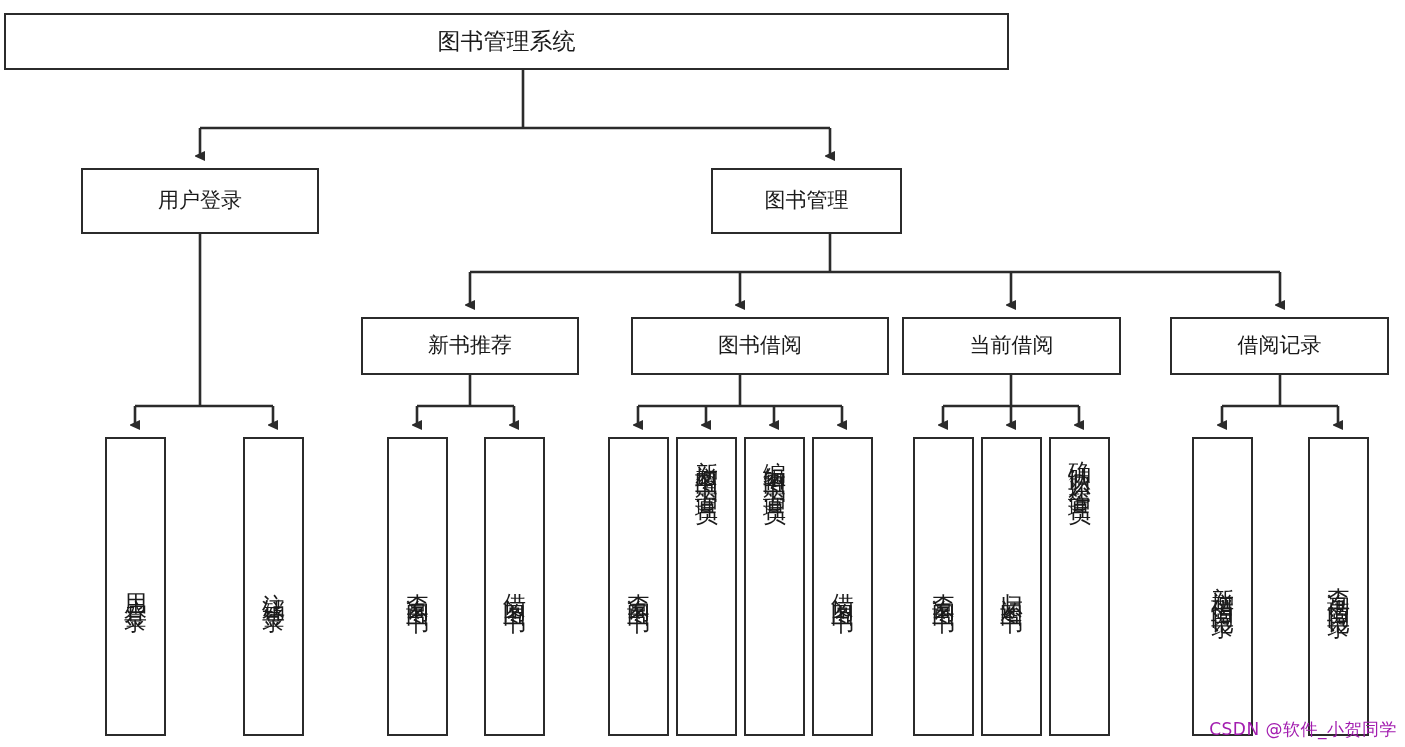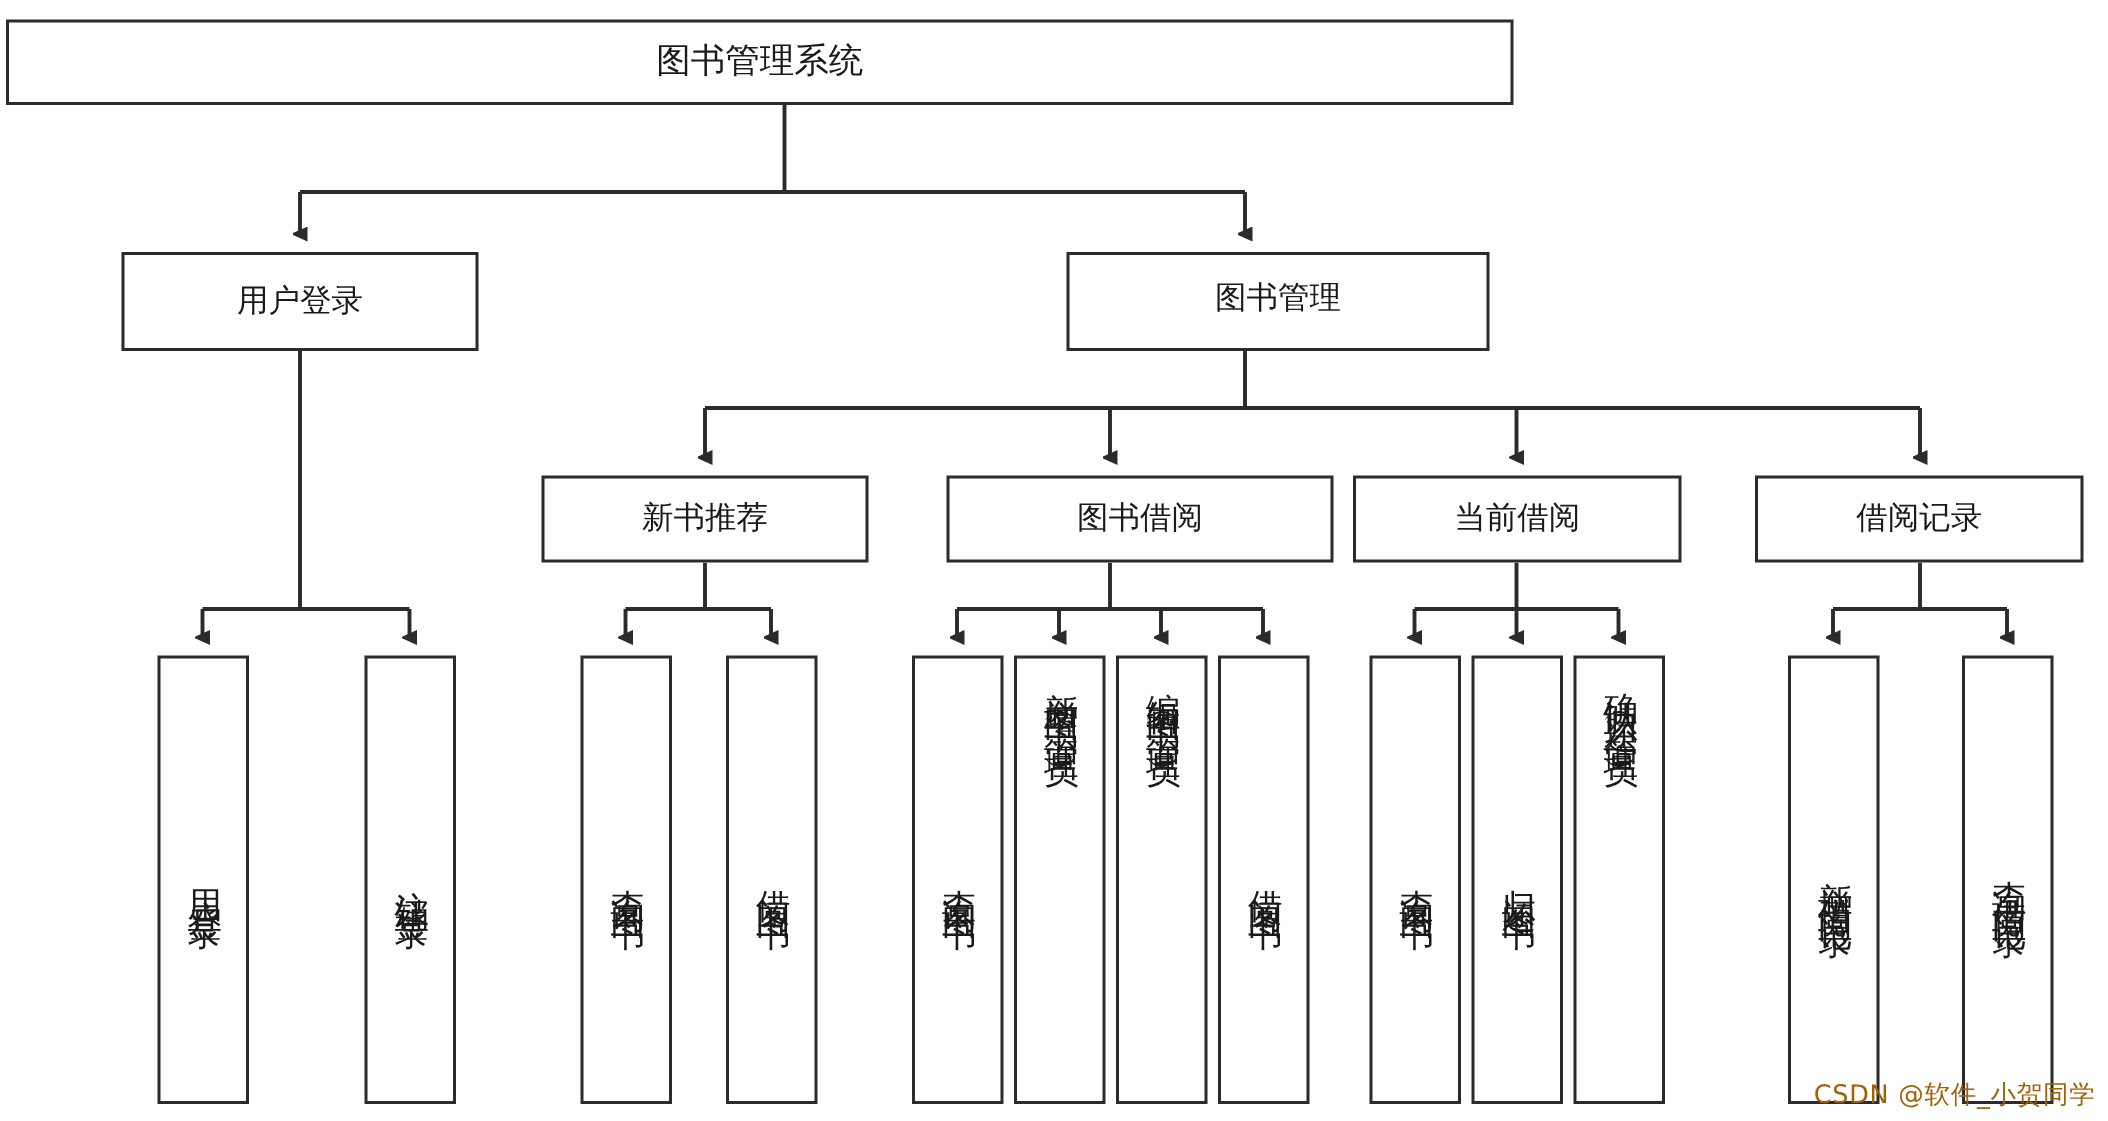--- a/index.html
+++ b/index.html
@@ -53,21 +53,21 @@
     font-size: 23px;
   }
   
   .node.lvl2 {
     height: 66px;
   }
   .node.lvl2 .node-label {
     font-size: 21px;
   }
   .node.n-user-login  { left: 81px;  top: 168px; width: 238px; }
-  .node.n-book-manage { left: 711px; top: 168px; width: 282px; font-family: Liberation Mono, monospace; }
+  .node.n-book-manage { left: 711px; top: 168px; width: 191px; }
   
   .node.lvl3 {
     top: 317px;
     height: 58px;
   }
   .node.lvl3 .node-label {
     font-size: 21px;
   }
   .node.n-new-book    { left: 361px;  width: 218px; }
   .node.n-borrow      { left: 631px;  width: 258px; }
@@ -92,21 +92,21 @@
   }
   .node.leaf.centered {
     align-items: center;
     padding-top: 0;
   }
   .watermark {
     position: absolute;
     right: 8px;
     bottom: 6px;
     font-size: 17px;
-    color: #a16207;
+    color: #a21caf;
     white-space: nowrap;
     letter-spacing: 0.5px;
   }
 </style>
 </head>
 <body>
 
 <div id="canvas">
 
   <svg class="connectors" viewBox="0 0 1405 747" xmlns="http://www.w3.org/2000/svg">

